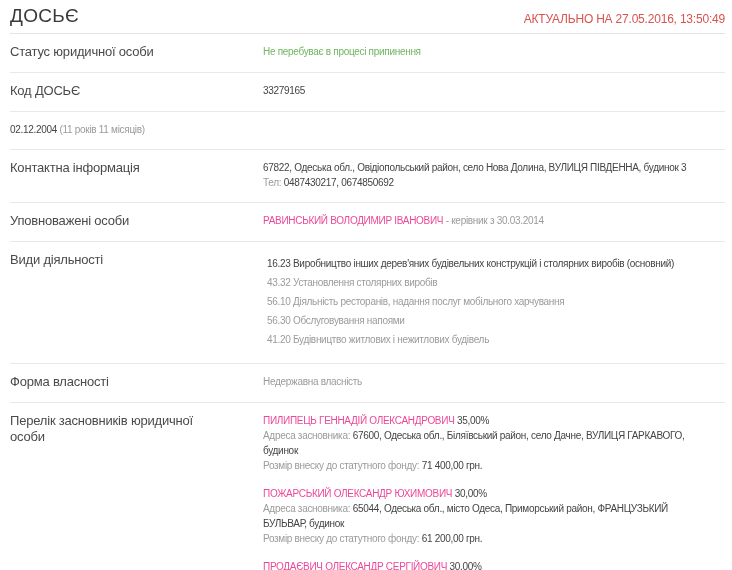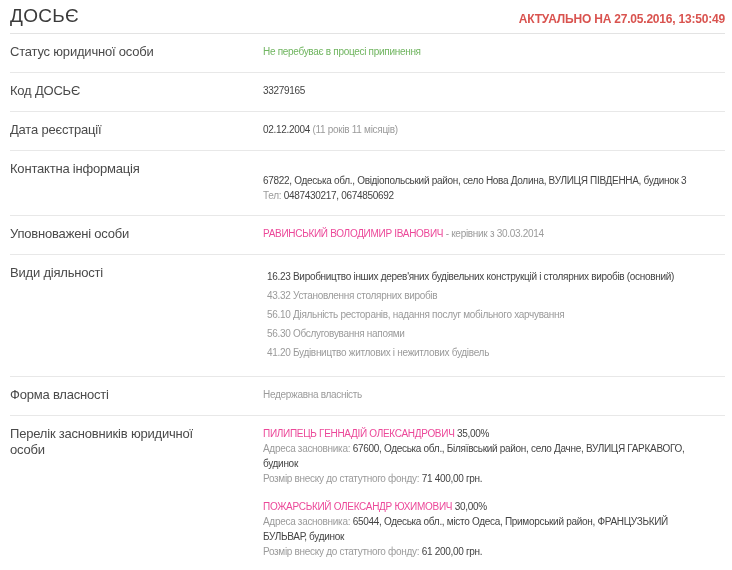--- a/index.html
+++ b/index.html
@@ -1,28 +1,28 @@
 <!DOCTYPE html>
 <html><head>
 <meta charset="utf-8">
 <style>
   html,body{margin:0;padding:0;background:#fff;}
   body{font-family:"Liberation Sans",sans-serif;color:#444;}
   .page{width:732px;height:570px;overflow:hidden;box-sizing:border-box;padding:0 7px 0 10px;background:#fff;}
   .hdr{display:flex;justify-content:space-between;align-items:flex-end;height:22px;padding-top:4px;}
   .hdr .title{font-size:19px;color:#3a3a3a;letter-spacing:.3px;line-height:20px;}
-  .hdr .act{font-size:12px;color:#d9534f;letter-spacing:-0.2px;font-weight:bold;}
+  .hdr .act{font-size:12px;color:#d9534f;letter-spacing:-0.2px;}
   .sep{border-bottom:1px solid #e3e3e3;margin-top:7px;}
   .row{display:flex;padding:10px 0 12px;border-bottom:1px solid #e8e8e8;gap:20px;}
   .row:last-child{border-bottom:none;}
   .lbl{width:233px;flex-shrink:0;box-sizing:border-box;padding-right:18px;font-size:13px;letter-spacing:-0.2px;color:#4a4a4a;line-height:16px;}
   .val{flex:1;font-size:10px;letter-spacing:-0.3px;line-height:15px;color:#444;}
   .green{color:#70b560;}
   .muted{color:#9b9b9b;}
-  .dark{color:#444;margin-top:12px;}
+  .dark{color:#444;}
   a.link{color:#ec4899;text-decoration:none;cursor:pointer;}
   .founders .fblock{max-width:432px;margin-bottom:13px;}
   .founders .fblock:last-child{margin-bottom:0;}
   .acts div{margin:4px;}
 </style>
 </head>
 <body>
 
 <div class="page">
 
@@ -36,21 +36,20 @@
     <div class="lbl">Статус юридичної особи</div>
     <div class="val"><span class="green">Не перебуває в процесі припинення</span></div>
   </div>
 
   <div class="row">
     <div class="lbl">Код ДОСЬЄ</div>
     <div class="val"><span class="dark">33279165</span></div>
   </div>
 
   <div class="row">
-    <div class="lbl">Дата реєстрації</div>
     <div class="val">
       <span class="dark">02.12.2004</span>
       <span class="muted">(11 років 11 місяців)</span>
     </div>
   </div>
 
   <div class="row">
     <div class="lbl">Контактна інформація</div>
     <div class="val">
       <div class="dark">67822, Одеська обл., Овідіопольський район, село Нова Долина, ВУЛИЦЯ ПІВДЕННА, будинок 3</div>

